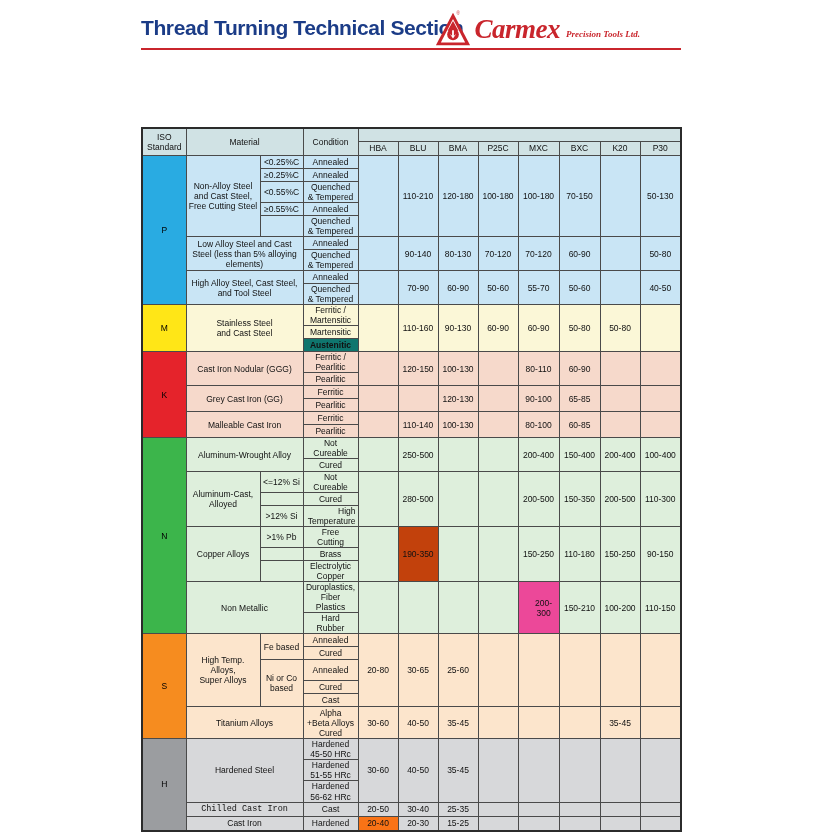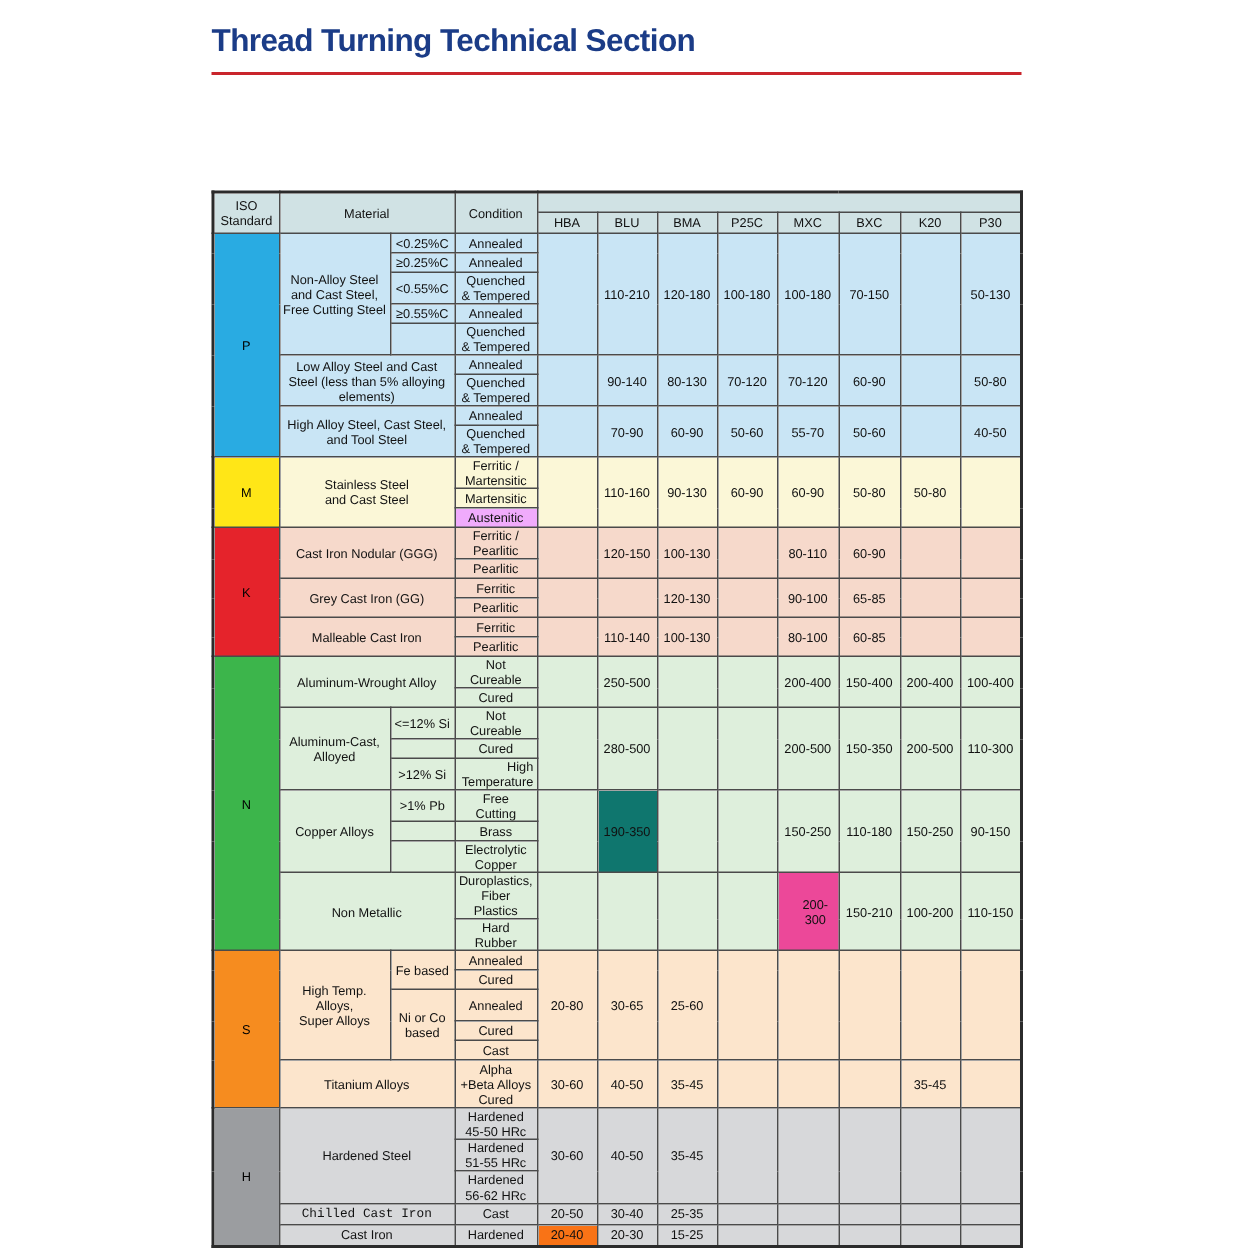--- a/index.html
+++ b/index.html
@@ -32,20 +32,33 @@
   td.letter{font-size:29px;font-weight:bold;color:#000;text-align:center;padding:0;}
   td.val{font-size:9px;}
 </style>
 </head>
 <body>
 
 <div class="page">
 
   <h1 class="doc-title">Thread Turning Technical Section</h1>
 
+  <div class="logo">
+    <svg width="36" height="38" viewBox="0 0 40 42">
+      <path d="M20 3 L39 39 L1 39 Z" fill="#c9252c"></path>
+      <path d="M20 10 L33.5 36 L6.5 36 Z" fill="#ffffff"></path>
+      <path d="M20 12 L26 23 L14 23 Z" fill="#c9252c"></path>
+      <circle cx="20" cy="27" r="6.5" fill="#c9252c"></circle>
+      <path d="M19 22.5 h2 v6 l2.5 -2 l-3.5 5 l-3.5 -5 l2.5 2 Z" fill="#ffffff"></path>
+      <rect x="23" y="0" width="5" height="5" fill="none"></rect>
+      <text x="24" y="5" font-size="5" fill="#c9252c" font-family="Liberation Sans, sans-serif">®</text>
+    </svg>
+    <span class="brand-name">Carmex</span>
+    <span class="brand-suffix">Precision Tools Ltd.</span>
+  </div>
 
   <div class="red-rule"></div>
 
 
   <table class="speed">
     <colgroup>
       <col style="width:44px">
         <col style="width:74px">
         <col style="width:43px">
         <col style="width:55px">
@@ -157,21 +170,21 @@
           <td class="val pre" rowspan="3" style="background: rgb(251, 247, 215);">60-90</td>
           <td class="val pre" rowspan="3" style="background: rgb(251, 247, 215);">60-90</td>
           <td class="val pre" rowspan="3" style="background: rgb(251, 247, 215);">50-80</td>
           <td class="val pre" rowspan="3" style="background: rgb(251, 247, 215);">50-80</td>
           <td class="val pre" rowspan="3" style="background: rgb(251, 247, 215);"></td>
         </tr>
         <tr class="h1">
           <td class="cond pre" style="background: rgb(251, 247, 215);">Martensitic</td>
         </tr>
         <tr class="h1">
-          <td class="cond pre" style="background: #f0abfc;">Austenitic</td>
+          <td class="cond pre" style="background: #0f766e; font-weight: bold;">Austenitic</td>
         </tr>
         <tr class="h2">
           <td class="letter pre" rowspan="6" style="background: rgb(229, 35, 43);">K</td>
           <td class="mat h2 pre" rowspan="2" colspan="2" style="background: rgb(246, 217, 203);">Cast Iron Nodular (GGG)</td>
           <td class="cond pre" style="background: rgb(246, 217, 203);">Ferritic /
 Pearlitic</td>
           <td class="val pre" rowspan="2" style="background: rgb(246, 217, 203);"></td>
           <td class="val pre" rowspan="2" style="background: rgb(246, 217, 203);">120-150</td>
           <td class="val pre" rowspan="2" style="background: rgb(246, 217, 203);">100-130</td>
           <td class="val pre" rowspan="2" style="background: rgb(246, 217, 203);"></td>
@@ -253,21 +266,21 @@
           <td class="sub pre" style="background: rgb(222, 239, 220);">&gt;12% Si</td>
           <td class="cond pre" style="background: rgb(222, 239, 220); text-align: right;">High
 Temperature</td>
         </tr>
         <tr class="h2">
           <td class="mat h2 pre" rowspan="3" style="background: rgb(222, 239, 220);">Copper Alloys</td>
           <td class="sub pre" style="background: rgb(222, 239, 220);">&gt;1% Pb</td>
           <td class="cond pre" style="background: rgb(222, 239, 220);">Free
 Cutting</td>
           <td class="val pre" rowspan="3" style="background: rgb(222, 239, 220);"></td>
-          <td class="val pre" rowspan="3" style="background: #0f766e;">190-350</td>
+          <td class="val pre" rowspan="3" style="background: #c2410c;">190-350</td>
           <td class="val pre" rowspan="3" style="background: rgb(222, 239, 220);"></td>
           <td class="val pre" rowspan="3" style="background: rgb(222, 239, 220);"></td>
           <td class="val pre" rowspan="3" style="background: rgb(222, 239, 220);">150-250</td>
           <td class="val pre" rowspan="3" style="background: rgb(222, 239, 220);">110-180</td>
           <td class="val pre" rowspan="3" style="background: rgb(222, 239, 220);">150-250</td>
           <td class="val pre" rowspan="3" style="background: rgb(222, 239, 220);">90-150</td>
         </tr>
         <tr class="h1">
           <td class="sub pre" style="background: rgb(222, 239, 220);"></td>
           <td class="cond pre" style="background: rgb(222, 239, 220);">Brass</td>

